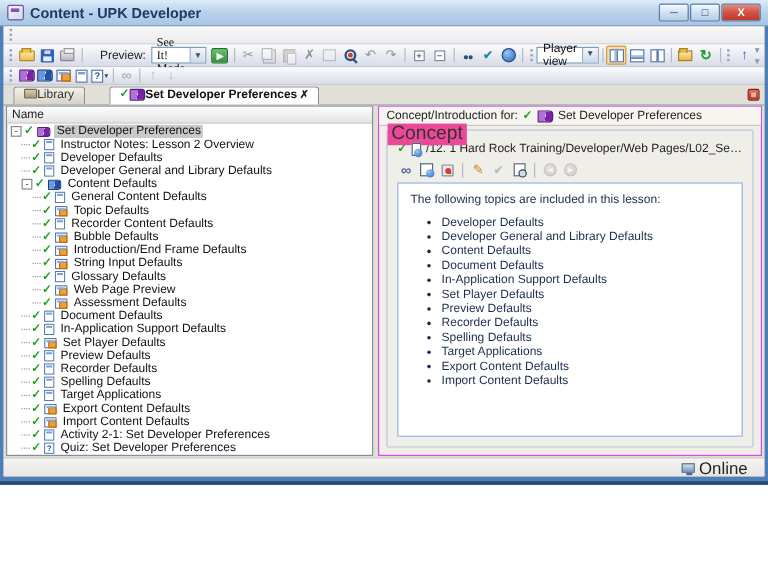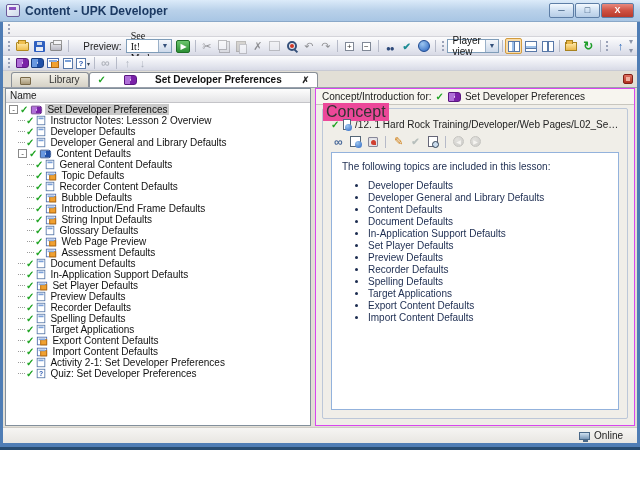--- a/index.html
+++ b/index.html
@@ -1,17 +1,17 @@
 <!DOCTYPE html>
 <html><head>
 <meta charset="utf-8">
 <style>
   * { margin:0; padding:0; box-sizing:border-box; }
   html,body { width:640px; height:480px; font-family:"Liberation Sans",sans-serif; overflow:hidden; }
-  .frame { position:relative; width:640px; height:450px; background:#4f7db5; }
+  .frame { position:relative; width:640px; height:404px; background:#4f7db5; }
   .frame::after { content:""; position:absolute; left:0; right:0; bottom:0; height:3px; background:#274b70; }
 
   
   .titlebar { height:22px; display:flex; align-items:center; padding:0 6px;
     background:linear-gradient(#dcebf9,#b9d1ea 50%,#a9c6e4); border-bottom:1px solid #8aa8c8; }
   .app-icon { width:14px; height:13px; background:linear-gradient(135deg,#f6f8fc,#cfd8ea); border:1px solid #6a5a9a; border-radius:2px; position:relative; margin-right:5px; }
   .app-icon::before { content:""; position:absolute; left:2px; top:2px; width:7px; height:3px; background:#8a4fc0; }
   .title-text { font-size:12px; font-weight:bold; color:#1c3a63; flex:1; }
   .winbtns { display:flex; gap:1px; }
   .winbtn { width:25px; height:15px; border:1px solid #5d7ea6; border-radius:2px; font-size:9px; line-height:12px; text-align:center;
@@ -86,21 +86,21 @@
   .ic-previewdoc::after { content:""; position:absolute; right:-2px; bottom:-2px; width:5px; height:5px; border:1px solid #345; border-radius:50%; background:#cde; }
   .ic-circle { width:11px; height:11px; border-radius:50%; background:radial-gradient(circle at 35% 30%,#cfcfcf,#9a9a9a); border:1px solid #848484; color:#fff; font-size:6px; line-height:11px; text-align:center; }
   .ic-webdoc { width:11px; height:11px; background:#fff; border:1px solid #567; }
   .ic-webdoc::after { content:""; position:absolute; right:-2px; bottom:-2px; width:7px; height:7px; border-radius:50%; background:radial-gradient(circle at 35% 30%,#9cc6f0,#2a64c0); }
   .ic-bell { width:10px; height:10px; background:radial-gradient(#f8f8f8,#d8d8e0); border:1px solid #889; border-radius:1px; }
   .ic-bell::after { content:""; position:absolute; left:2px; top:2px; width:5px; height:5px; background:#d04030; border-radius:50% 50% 0 50%; }
   .ovf { margin-left:auto; color:#8a93a8; font-size:8px; padding-right:2px; }
 
   
   .tabrow { height:17px; background:#e2dfd6; display:flex; align-items:flex-end; padding:2px 4px 0 8px; border-bottom:1px solid #9aa0aa; position:relative; }
-  .tab { display:flex; align-items:flex-end; gap:18px; font-size:10px; padding:1px 8px 2px; border:1px solid #8a9098; border-bottom:none; border-radius:3px 3px 0 0; margin-right:0; height:15px; }
+  .tab { display:flex; align-items:flex-start; gap:0; font-size:10px; padding:1px 8px 2px; border:1px solid #8a9098; border-bottom:none; border-radius:3px 3px 0 0; margin-right:20px; height:15px; }
   .tab.inactive { background:linear-gradient(#f2f0e8,#d6d2c6); color:#333; }
   .tab.active { background:#fff; font-weight:bold; color:#111; }
   .lib-icon { width:11px; height:8px; background:linear-gradient(#d8cfb8,#a89878); border:1px solid #786848; border-radius:1px; }
   .check { color:#1da321; font-weight:bold; font-size:10px; line-height:10px; }
   .tab-close { font-size:9px; font-weight:bold; color:#222; margin-left:2px; }
   .pane-red-btn { position:absolute; right:4px; top:3px; width:10px; height:10px; background:linear-gradient(#e07060,#b03020); border:1px solid #802015; border-radius:2px; }
   .pane-red-btn::after { content:""; position:absolute; left:2px; top:2px; width:4px; height:4px; background:#f0b0a0; }
 
   
   .main { flex:1; display:flex; background:#e2dfd6; min-height:0; }
@@ -119,21 +119,21 @@
   .groupbox { flex:1; margin:3px 6px 6px; border:1px solid #bcc7d8; border-radius:2px; position:relative; padding:8px 6px 6px; display:flex; flex-direction:column; min-height:0; background:#f0eee8; }
   .groupbox legend { position:absolute; top:-6px; left:0; background:#ec4899; font-size:16px; color:#333; padding:0 3px; }
   .linkrow { display:flex; align-items:center; gap:4px; font-size:10px; color:#222; padding:2px 2px 4px; white-space:nowrap; overflow:hidden; }
   .linkrow .path { overflow:hidden; text-overflow:ellipsis; }
   .ctb { display:flex; align-items:center; gap:2px; padding:1px 2px 4px; }
   .content-box { flex:1; background:#fff; border:1px solid #93b2dc; margin:0 2px 2px; padding:8px 10px; font-size:10px; color:#1c2c50; overflow:hidden; }
   .content-box ul { margin:8px 0 0 26px; }
   .content-box li { margin-bottom:1px; list-style-type:disc; }
 
   
-  .statusbar { height:16px; background:linear-gradient(#f6f5f3,#e8e6e2); border-top:1px solid #cfccc6; display:flex; align-items:center; justify-content:flex-end; padding:0 14px 0 6px; font-size:10px; color:#222; gap:4px; }
+  .statusbar { height:16px; background:linear-gradient(#f6f5f3,#e8e6e2); border-top:1px solid #cfccc6; display:flex; align-items:center; justify-content:flex-end; padding:0 14px 0 6px; font-size:14px; color:#222; gap:4px; }
   .ic-online { width:11px; height:8px; background:linear-gradient(#cfe0f0,#7a98b8); border:1px solid #4a6888; position:relative; }
   .ic-online::after { content:""; position:absolute; left:3px; bottom:-3px; width:5px; height:2px; background:#4a6888; }
 
   .window-body { position:absolute; top:22px; left:3px; right:3px; bottom:7px; display:flex; flex-direction:column; background:#e2dfd6; }
 </style>
 </head>
 <body>
 
 <div class="frame">
   <div class="titlebar">

